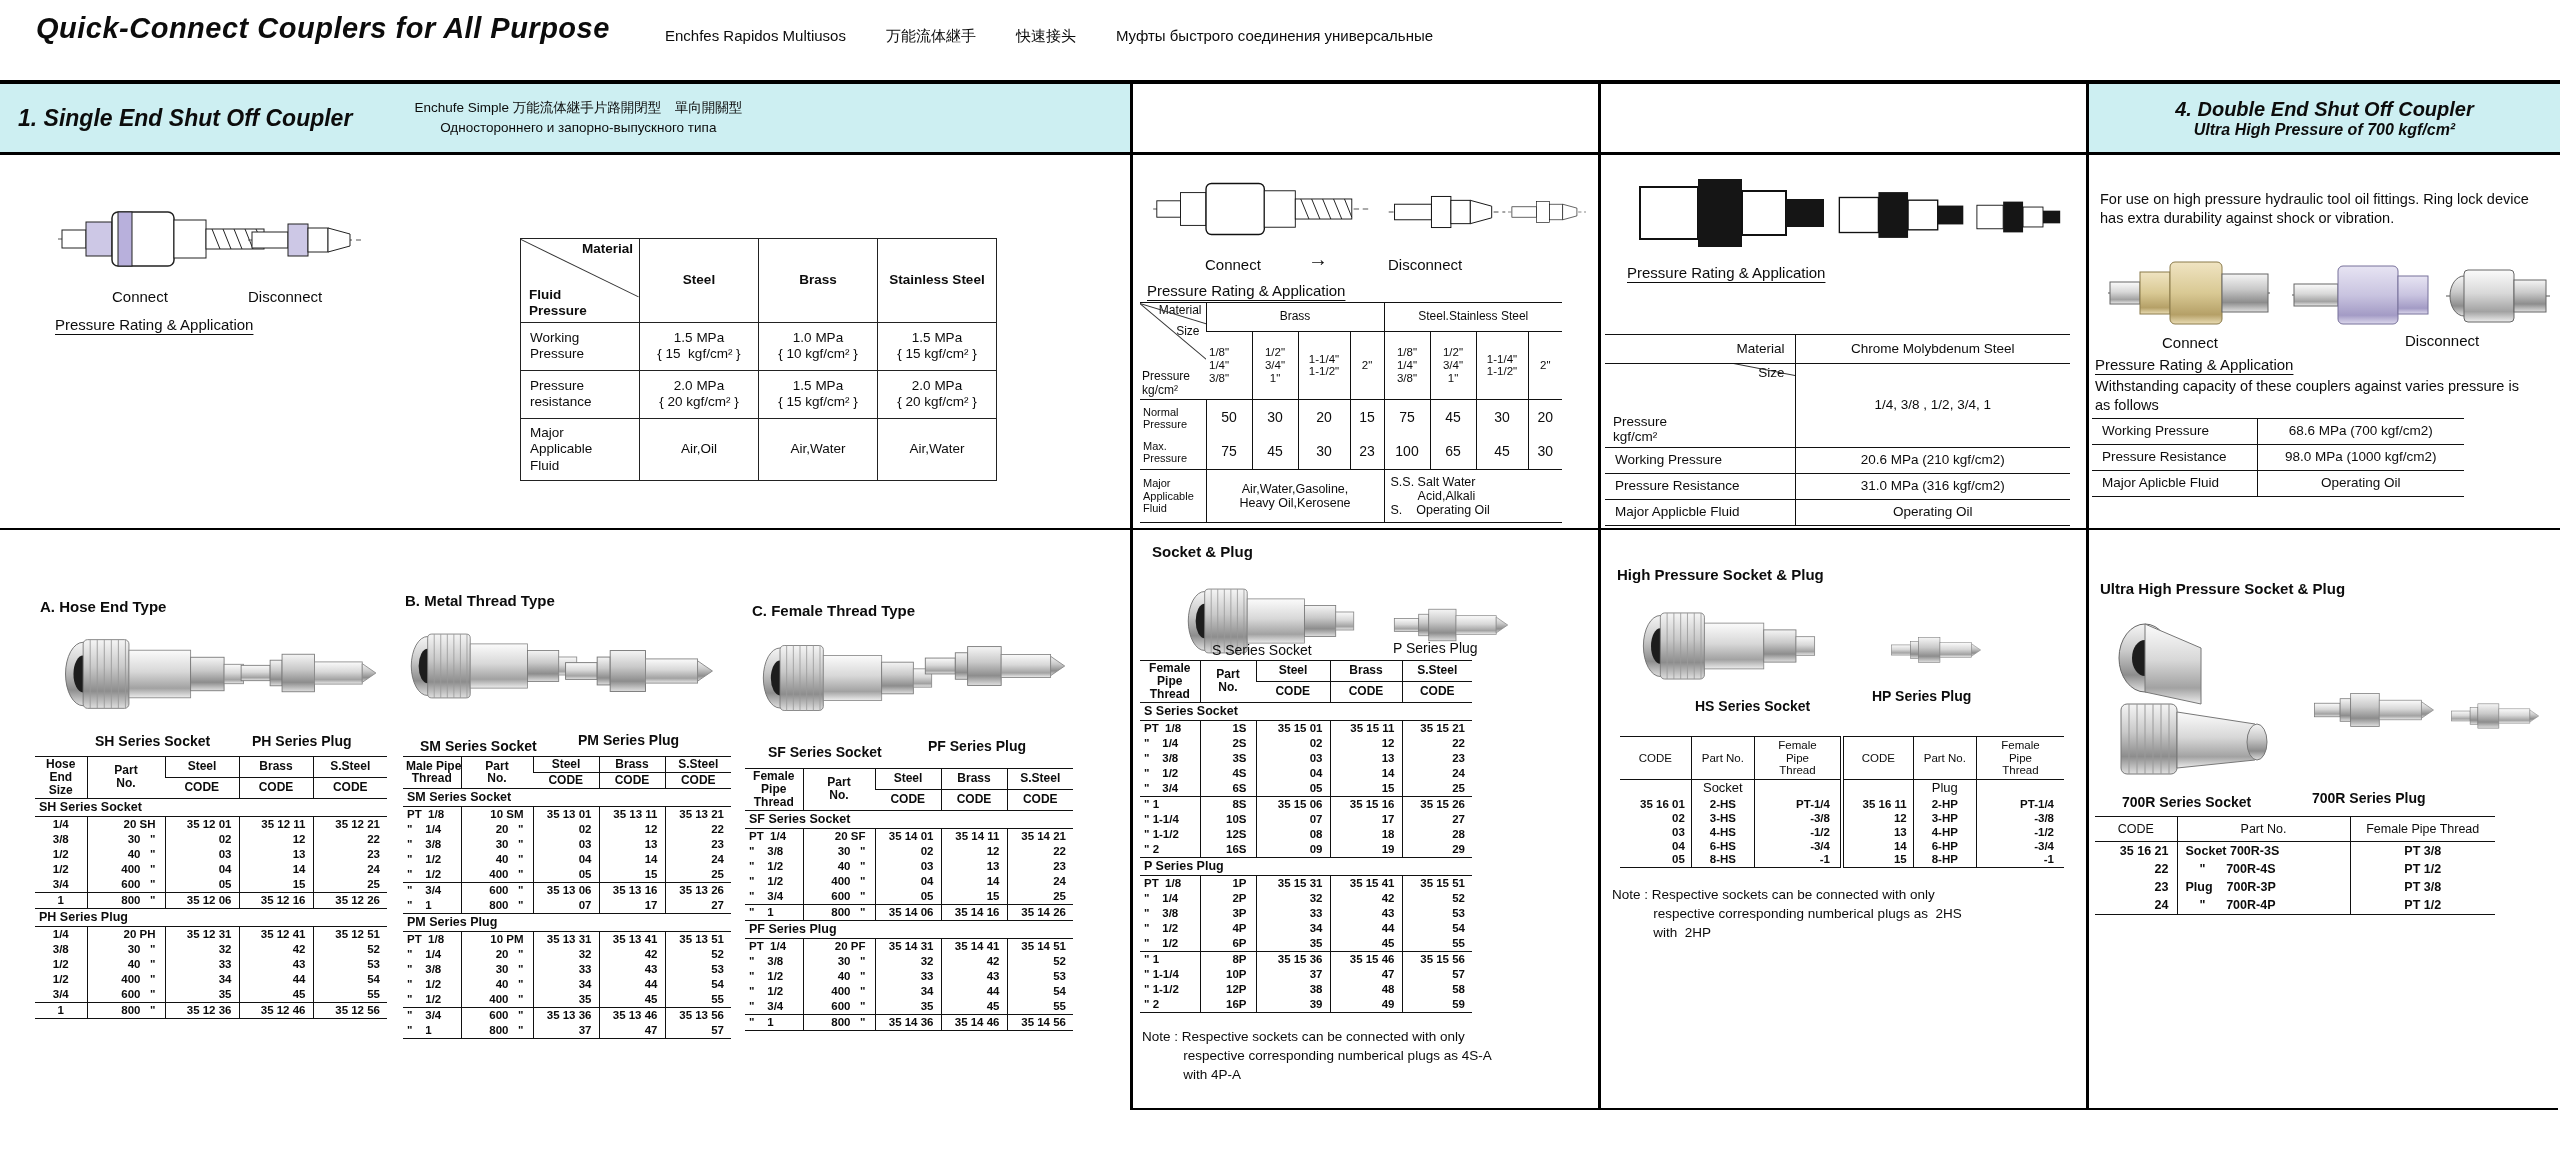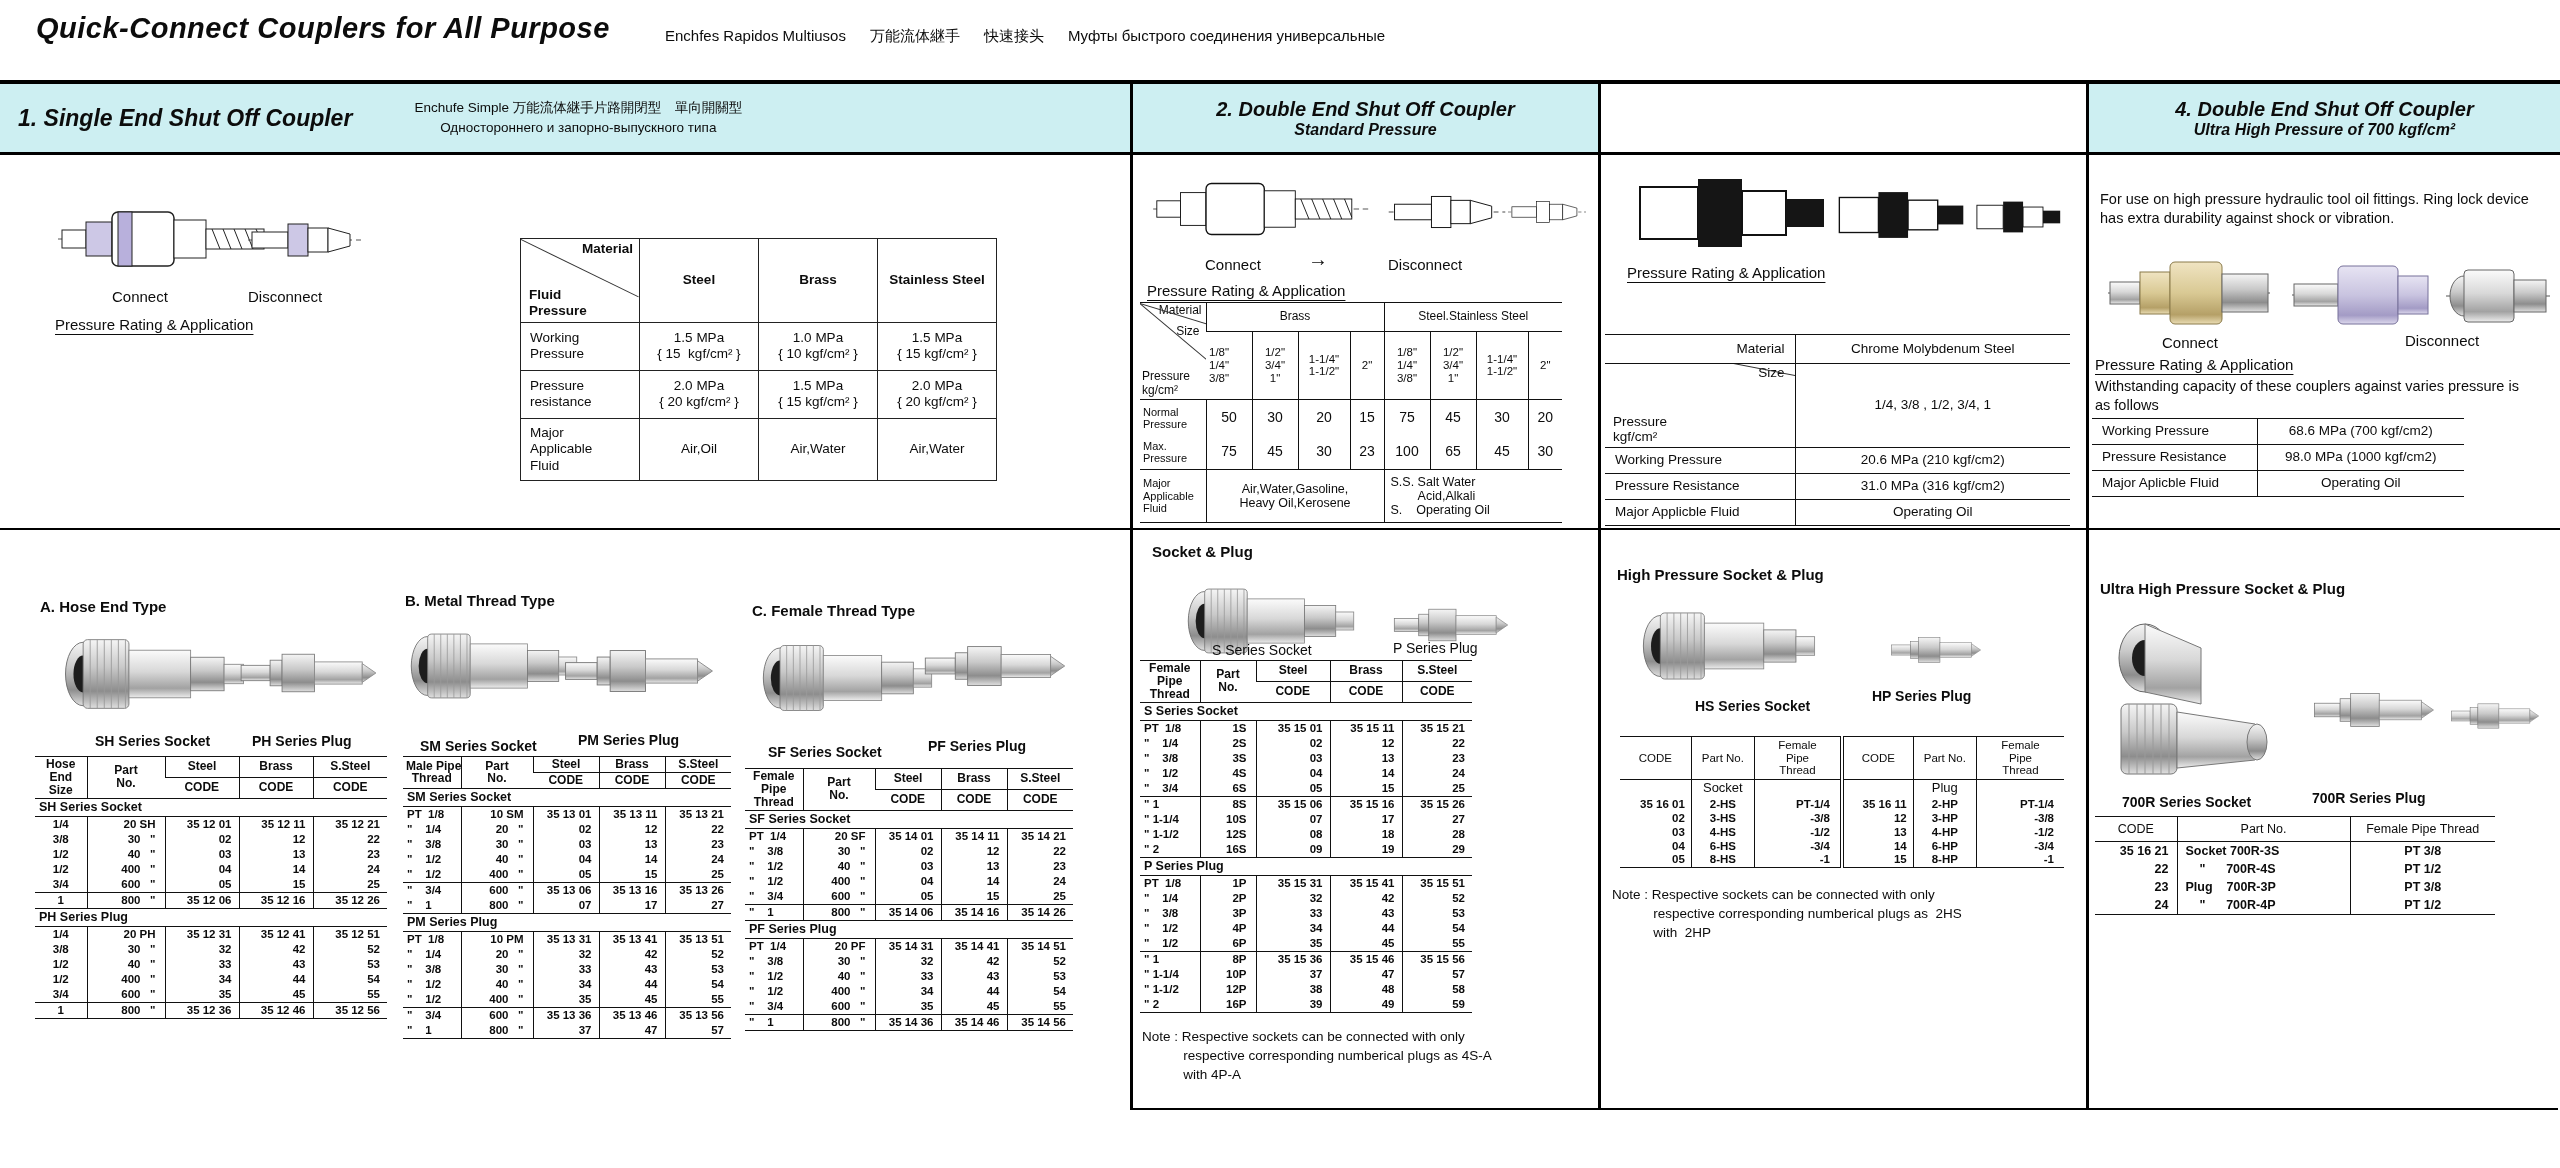--- a/index.html
+++ b/index.html
@@ -2,21 +2,21 @@
 <html><head>
 <meta charset="utf-8">
 <style>
   html,body{margin:0;padding:0;background:#fff;}
   .page{position:relative;width:2560px;height:1168px;background:#fff;color:#0c0c0c;
         font-family:"Liberation Sans",sans-serif;overflow:hidden;}
   .abs{position:absolute;}
   .hline,.vline{position:absolute;background:#000;}
   .band{position:absolute;top:84px;height:68px;background:#cdeff2;}
   .page-title{position:absolute;left:36px;top:12px;font-size:29px;font-weight:bold;font-style:italic;letter-spacing:.5px;}
-  .subs{position:absolute;left:665px;top:27px;font-size:15px;display:flex;gap:24px;white-space:nowrap;}
+  .subs{position:absolute;left:665px;top:27px;font-size:15px;display:flex;gap:40px;white-space:nowrap;}
   .sec1-title{font-size:23px;font-weight:bold;font-style:italic;}
   .sec-title{font-size:20px;font-weight:bold;font-style:italic;line-height:1.15;}
   .sec-sub{font-size:16px;font-weight:bold;font-style:italic;}
   .bandflex{display:flex;flex-direction:column;align-items:center;justify-content:center;height:100%;}
   .s1band{display:flex;align-items:center;height:100%;text-align:center;}
   .s1subs{font-size:13.5px;line-height:1.5;margin-left:62px;}
   .prh{font-size:15px;text-decoration:underline;text-underline-offset:4px;white-space:nowrap;}
   .para{font-size:14.5px;line-height:1.3;}
   .cap{font-size:14px;font-weight:bold;white-space:nowrap;}
   .h2{font-size:15px;font-weight:bold;white-space:nowrap;}
@@ -194,26 +194,20 @@
 
   <div class="band" style="left:0;width:1130px">
     <div class="s1band">
       <div class="sec1-title" style="margin-left:18px">1. Single End Shut Off Coupler</div>
       <div class="s1subs">
         <div>Enchufe Simple 万能流体継手片路開閉型　單向開關型</div>
         <div>Одностороннего и запорно-выпускного типа</div>
       </div>
     </div>
   </div>
-  <div class="band" style="left:1133px;width:465px">
-    <div class="bandflex">
-      <div class="sec-title">2. Double End Shut Off Coupler</div>
-      <div class="sec-sub">Standard Pressure</div>
-    </div>
-  </div>
   <div class="band" style="left:2089px;width:471px">
     <div class="bandflex">
       <div class="sec-title">4. Double End Shut Off Coupler</div>
       <div class="sec-sub">Ultra High Pressure of 700 kgf/cm²</div>
     </div>
   </div>
 
   <svg class="abs" style="left:58px;top:196px" width="230" height="86">
     <line x1="0" y1="43" x2="230" y2="43" stroke="#555" stroke-dasharray="6 4"></line>
     <rect x="4" y="34" width="24" height="18" fill="#fff" stroke="#222"></rect>

